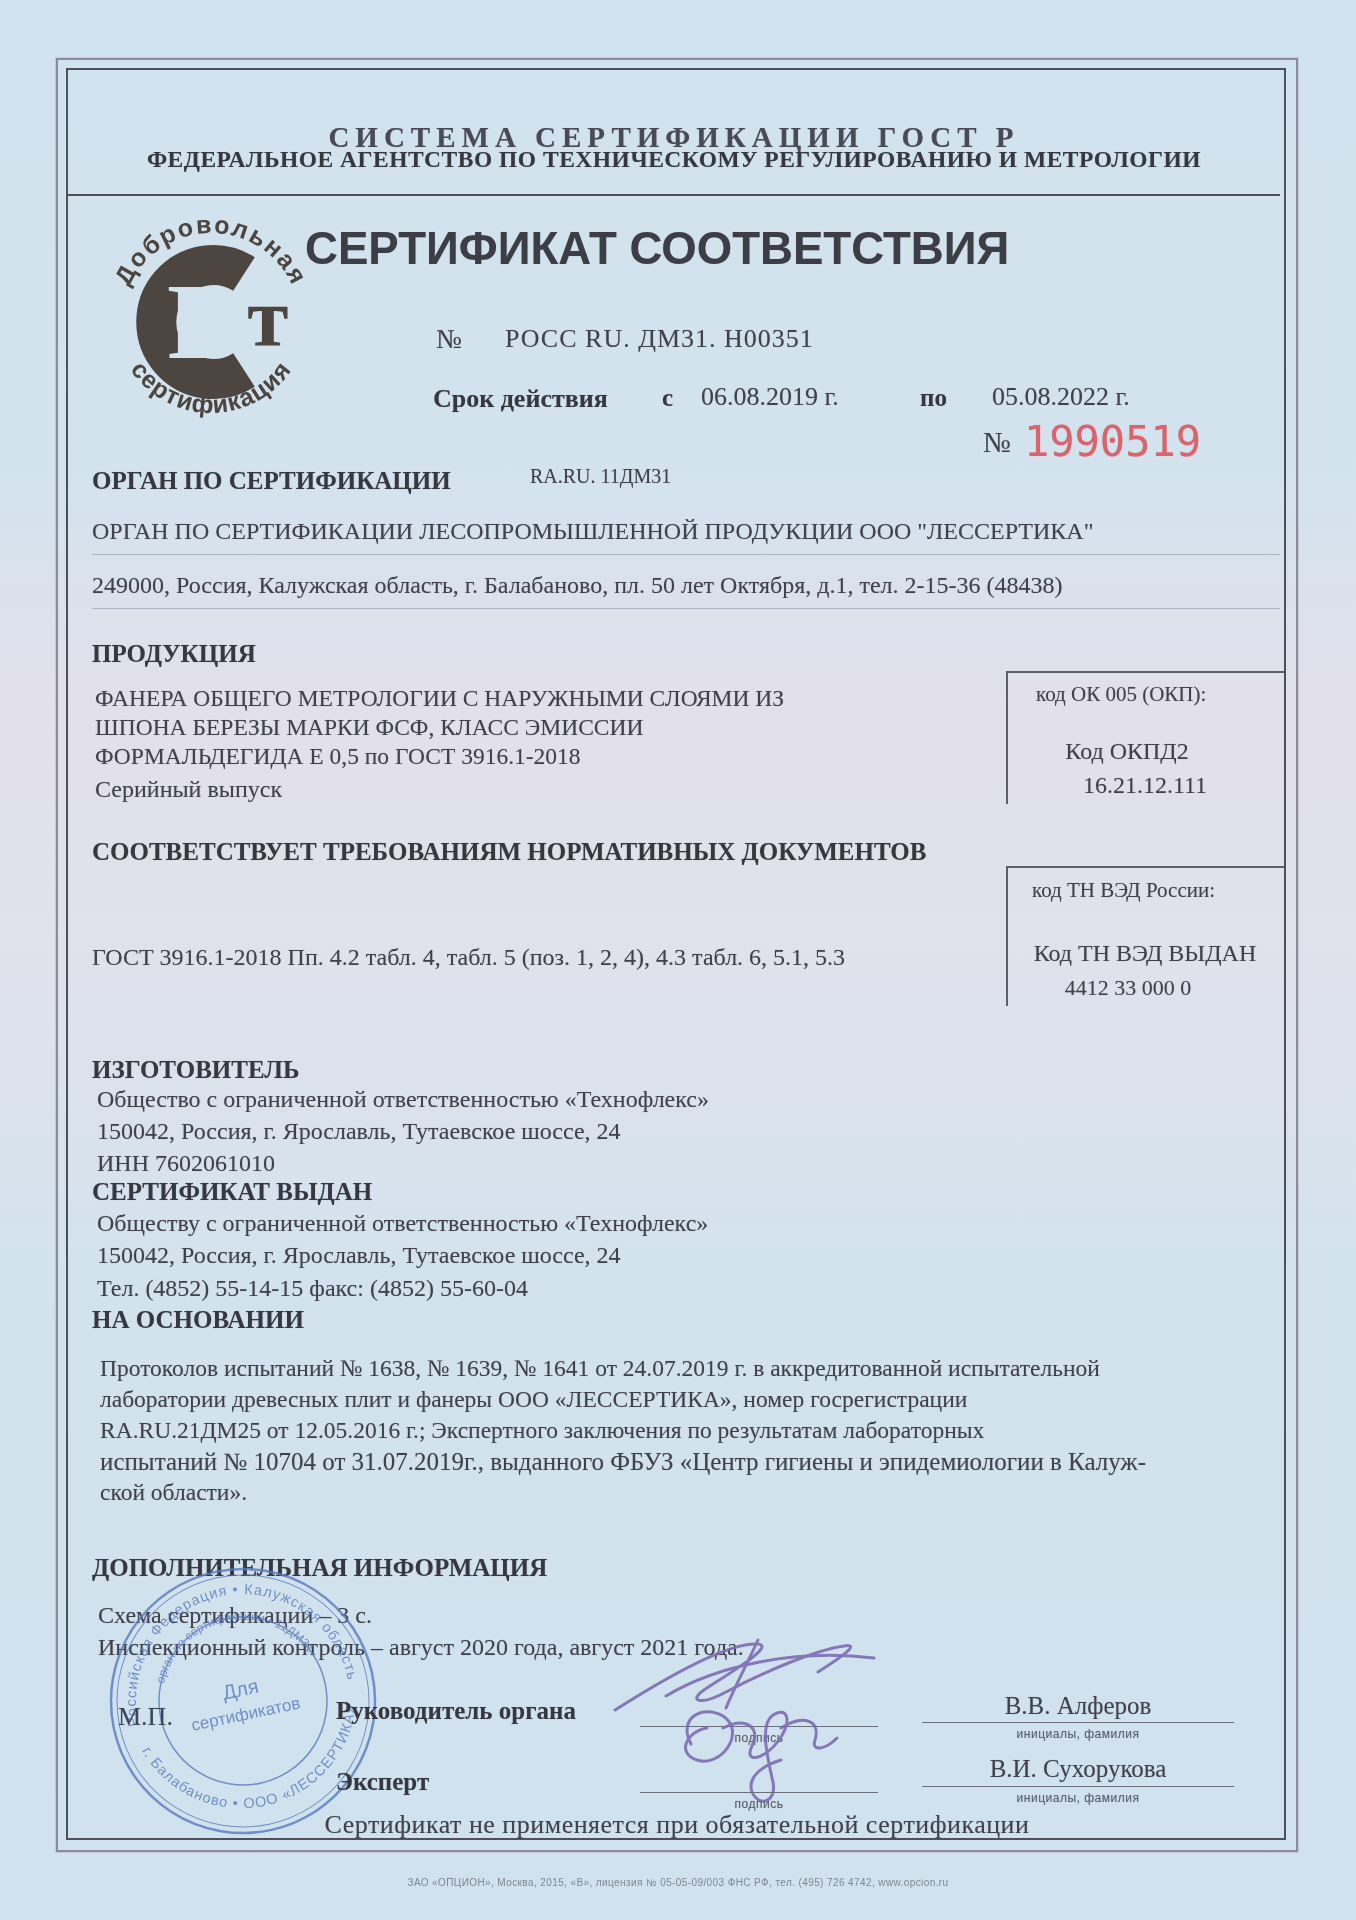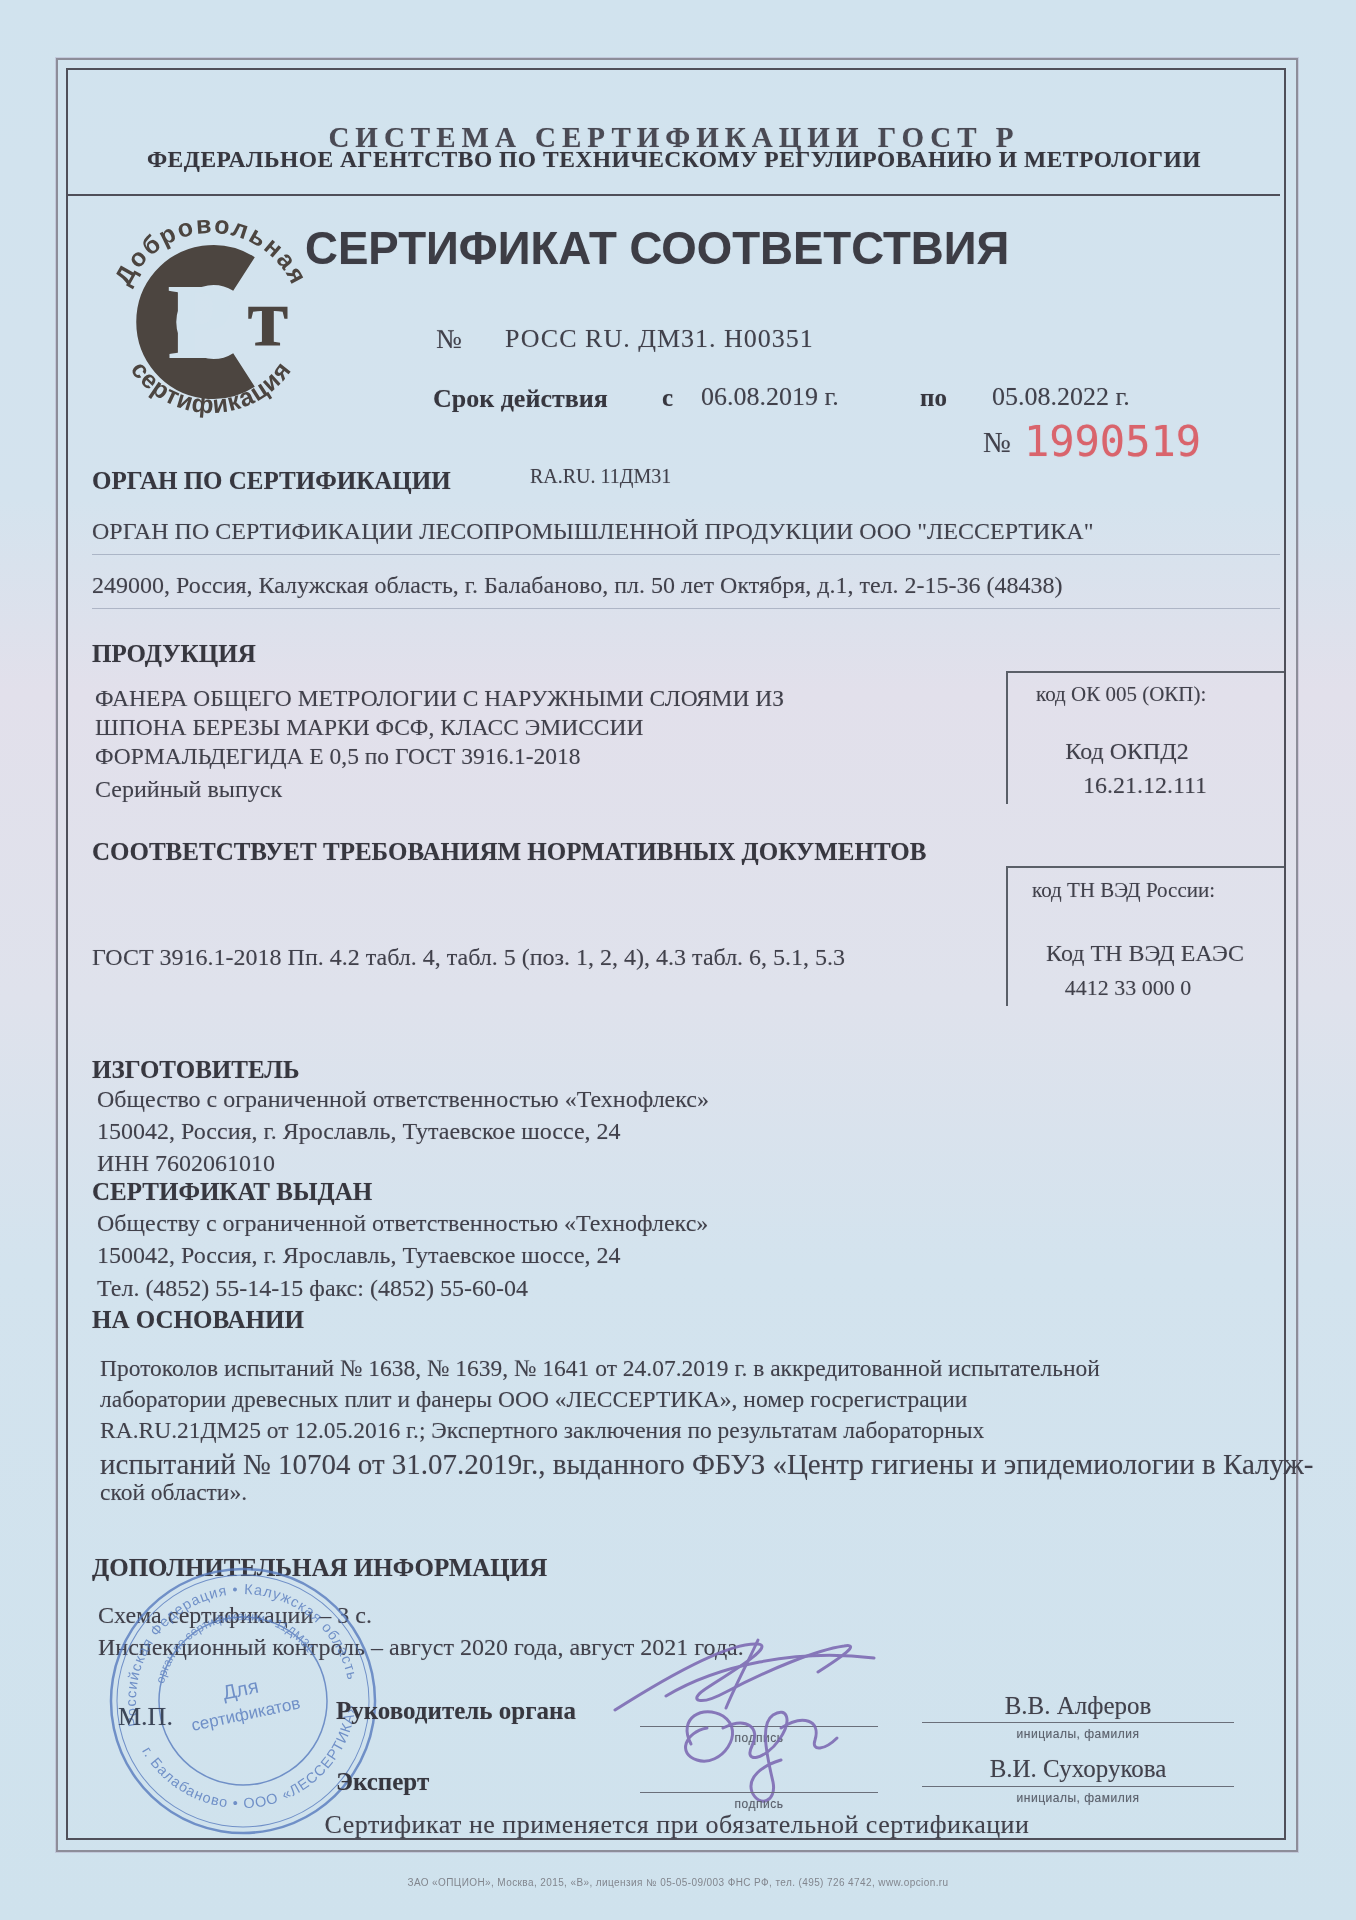--- a/index.html
+++ b/index.html
@@ -81,38 +81,38 @@
   <div class="t" style="left:1036px;top:682px;font-size:21px;">код ОК 005 (ОКП):</div>
   <div class="t ctr" style="left:1006px;top:738px;width:242px;font-size:24px;">Код ОКПД2</div>
   <div class="t ctr" style="left:1006px;top:772px;width:278px;font-size:24px;">16.21.12.111</div>
 
   <div class="t b" style="left:92px;top:838px;font-size:25px;">СООТВЕТСТВУЕТ ТРЕБОВАНИЯМ НОРМАТИВНЫХ ДОКУМЕНТОВ</div>
   <div class="t" style="left:92px;top:944px;font-size:24px;">ГОСТ 3916.1-2018 Пп. 4.2 табл. 4, табл. 5 (поз. 1, 2, 4), 4.3 табл. 6, 5.1, 5.3</div>
 
   <div class="ln" style="left:1006px;top:866px;width:278px;height:2px;"></div>
   <div class="ln" style="left:1006px;top:866px;width:2px;height:140px;"></div>
   <div class="t" style="left:1032px;top:878px;font-size:21px;">код ТН ВЭД России:</div>
-  <div class="t ctr" style="left:1006px;top:940px;width:278px;font-size:24px;">Код ТН ВЭД ЕАЭС</div>
+  <div class="t ctr" style="left:1006px;top:940px;width:278px;font-size:24px;">Код ТН ВЭД ВЫДАН</div>
   <div class="t ctr" style="left:1006px;top:975px;width:244px;font-size:22px;">4412 33 000 0</div>
 
   <div class="t b" style="left:92px;top:1056px;font-size:25px;">ИЗГОТОВИТЕЛЬ</div>
   <div class="t" style="left:97px;top:1086px;font-size:24px;">Общество  с ограниченной ответственностью «Технофлекс»</div>
   <div class="t" style="left:97px;top:1118px;font-size:24px;">150042, Россия, г. Ярославль, Тутаевское шоссе, 24</div>
   <div class="t" style="left:97px;top:1150px;font-size:24px;">ИНН 7602061010</div>
 
   <div class="t b" style="left:92px;top:1178px;font-size:25px;">СЕРТИФИКАТ ВЫДАН</div>
   <div class="t" style="left:97px;top:1210px;font-size:24px;">Обществу  с ограниченной ответственностью «Технофлекс»</div>
   <div class="t" style="left:97px;top:1242px;font-size:24px;">150042, Россия, г. Ярославль, Тутаевское шоссе, 24</div>
   <div class="t" style="left:97px;top:1275px;font-size:24px;">Тел. (4852) 55-14-15   факс: (4852) 55-60-04</div>
 
   <div class="t b" style="left:92px;top:1306px;font-size:25px;">НА ОСНОВАНИИ</div>
   <div class="t" style="left:100px;top:1355px;font-size:23.5px;">Протоколов испытаний № 1638, № 1639, № 1641 от 24.07.2019 г. в аккредитованной испытательной</div>
   <div class="t" style="left:100px;top:1386px;font-size:23.5px;">лаборатории древесных плит и фанеры  ООО «ЛЕССЕРТИКА», номер  госрегистрации</div>
   <div class="t" style="left:100px;top:1417px;font-size:23.5px;">RA.RU.21ДМ25   от 12.05.2016 г.; Экспертного заключения по результатам лабораторных</div>
-  <div class="t" style="left:100px;top:1448px;font-size:29px;">испытаний № 10704 от 31.07.2019г., выданного ФБУЗ «Центр гигиены и эпидемиологии в Калуж-</div>
+  <div class="t" style="left:100px;top:1448px;font-size:25px;">испытаний № 10704 от 31.07.2019г., выданного ФБУЗ «Центр гигиены и эпидемиологии в Калуж-</div>
   <div class="t" style="left:100px;top:1479px;font-size:23.5px;">ской области».</div>
 
   <div class="t b" style="left:92px;top:1554px;font-size:25px;">ДОПОЛНИТЕЛЬНАЯ ИНФОРМАЦИЯ</div>
   <div class="t" style="left:98px;top:1602px;font-size:24px;">Схема сертификации – 3 с.</div>
   <div class="t" style="left:98px;top:1634px;font-size:24px;">Инспекционный контроль – август 2020 года, август 2021 года.</div>
 
   <svg class="abs" style="left:98px;top:1556px;opacity:0.78;" width="290" height="290" viewBox="0 0 290 290">
     <defs>
       <path id="stampArcTop" d="M 38,145 A 107,107 0 0 1 252,145"></path>
       <path id="stampArcBottom" d="M 30,137 A 115,115 0 0 0 260,137"></path>

